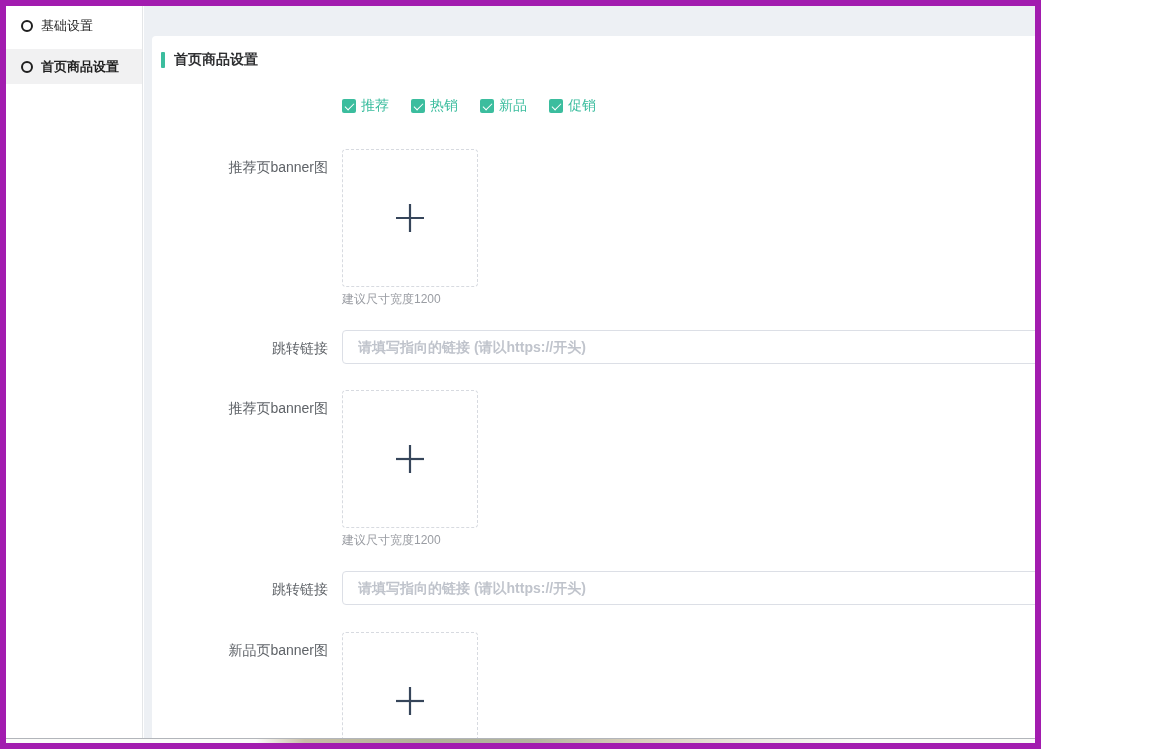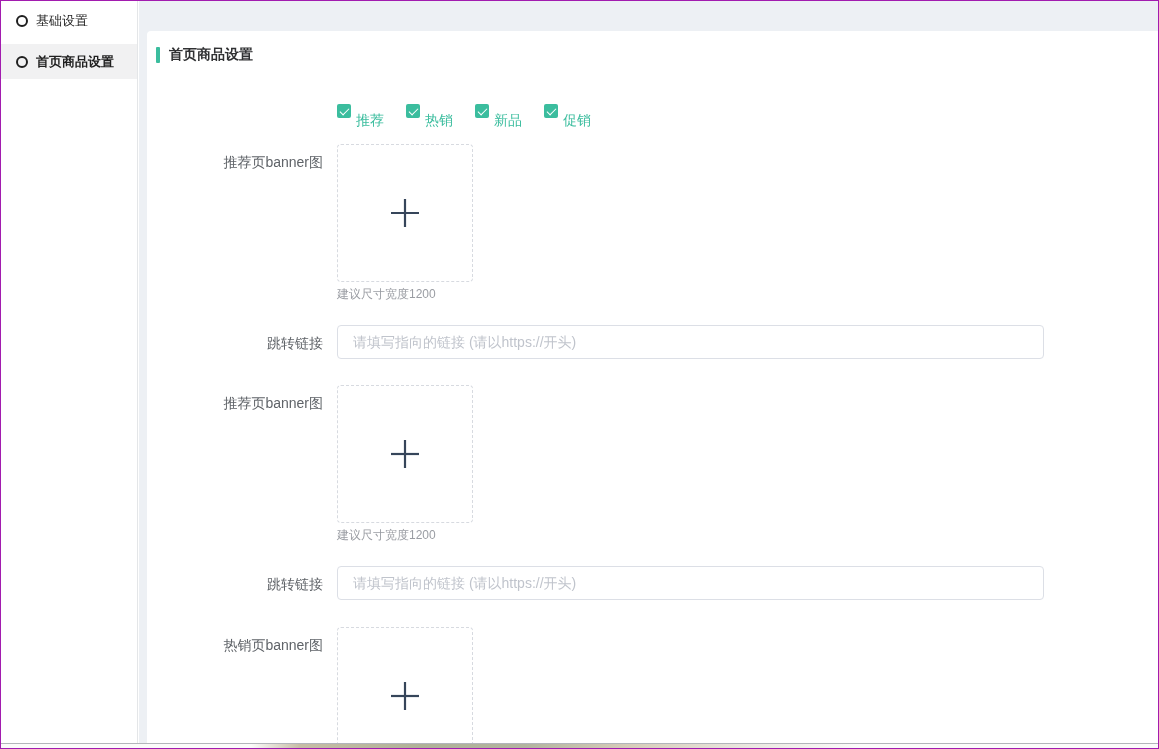--- a/index.html
+++ b/index.html
@@ -3,24 +3,24 @@
 <meta charset="utf-8">
 <style>
   * { margin: 0; padding: 0; box-sizing: border-box; }
   html, body { background: #ffffff; }
   body {
     font-family: "Liberation Sans", "DejaVu Sans", sans-serif;
     color: #303133;
   }
   .screen {
     position: relative;
-    width: 1159px;
+    width: 1041px;
     height: 749px;
     background: #ffffff;
-    border: 1px solid #a21caf;
+    border: 6px solid #a21caf;
     overflow: hidden;
   }
 
   
   .sidebar {
     position: absolute;
     left: 0; top: 0; bottom: 4px;
     width: 137px;
     background: #ffffff;
     border-right: 1px solid #e4e6e8;
@@ -108,21 +108,20 @@
     left: 4.5px; top: 1.5px;
     width: 4px; height: 8px;
     border: solid #ffffff;
     border-width: 0 1.8px 1.8px 0;
     transform: rotate(45deg);
   }
   .checkbox-label {
     margin-left: 5px;
     font-size: 14px;
     color: #3bbd9e;
-    margin-top: 20px;
   }
 
   
   .form-label {
     position: absolute;
     left: 0; width: 176px;
     text-align: right;
     font-size: 14px;
     color: #5f6368;
     padding-left: 38px;
@@ -152,20 +151,21 @@
     left: 190px;
     width: 707px; height: 34px;
     border: 1px solid #dcdfe6;
     border-radius: 4px;
     padding: 0 15px;
     font-size: 14px;
     color: #303133;
     outline: none;
     background: #ffffff;
     font-family: "Liberation Sans", "DejaVu Sans", sans-serif;
+    font-weight: bold;
   }
   .link-input::placeholder { color: #c0c4cc; }
 
   
   .bottom-divider {
     position: absolute;
     left: 0; right: 0; bottom: 4px;
     height: 1px;
     background: #b2b5ba;
     z-index: 3;
@@ -252,21 +252,21 @@
         <svg class="plus-icon" width="30" height="30" viewBox="0 0 30 30">
           <line x1="1" y1="15" x2="29" y2="15" stroke="#36455a" stroke-width="2.2"></line>
           <line x1="15" y1="1" x2="15" y2="29" stroke="#36455a" stroke-width="2.2"></line>
         </svg>
       </div>
       <div class="size-hint" style="top:496px;">建议尺寸宽度1200</div>
 
       <div class="form-label" style="top:545px;">跳转链接</div>
       <input class="link-input" style="top: 535px;" type="text" placeholder="请填写指向的链接 (请以https://开头)">
 
-      <div class="form-label" style="top:606px;">热销页banner图</div>
+      <div class="form-label" style="top:606px;">新品页banner图</div>
       <div class="upload-box" style="top:596px;">
         <svg class="plus-icon" width="30" height="30" viewBox="0 0 30 30">
           <line x1="1" y1="15" x2="29" y2="15" stroke="#36455a" stroke-width="2.2"></line>
           <line x1="15" y1="1" x2="15" y2="29" stroke="#36455a" stroke-width="2.2"></line>
         </svg>
       </div>
 
     </div>
   </div>
 

